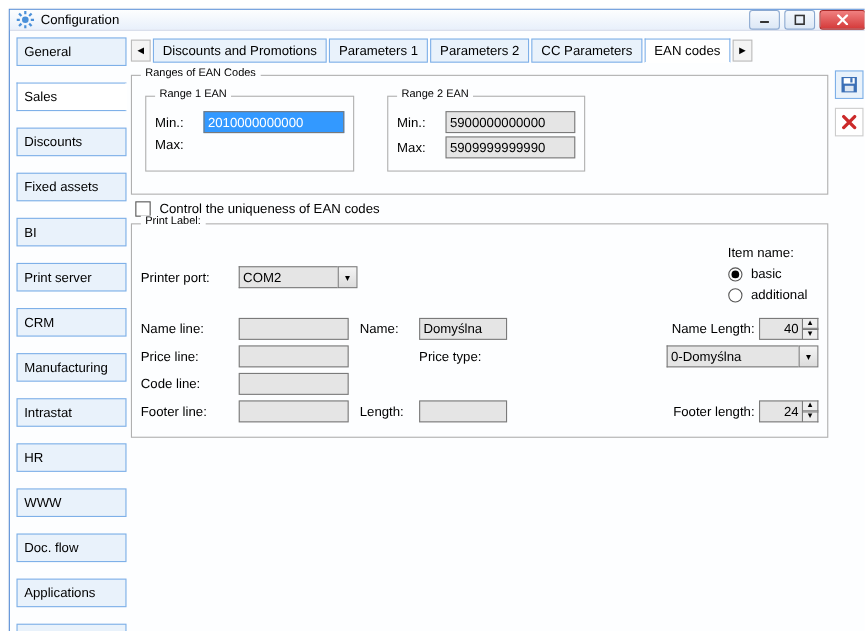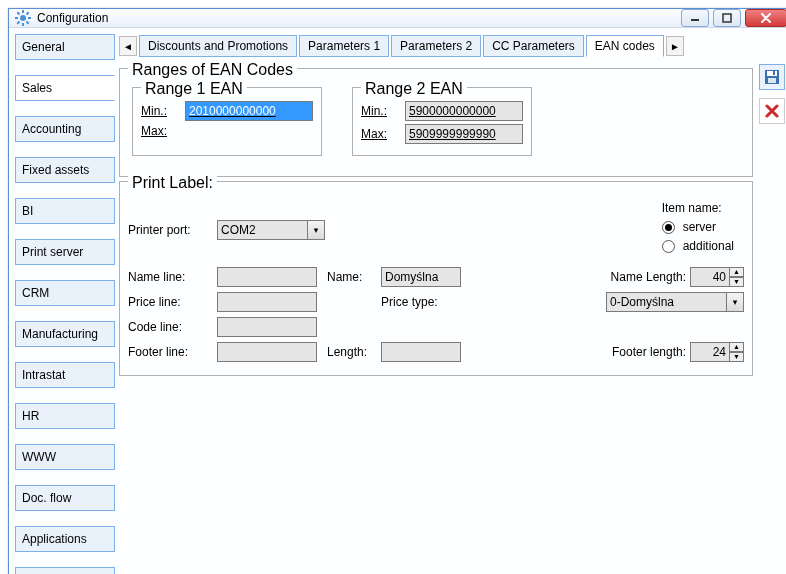--- a/index.html
+++ b/index.html
@@ -106,23 +106,23 @@
   }
   .panel-inner{ flex:1; }
   .group {
     border:1px solid #b0b0b0;
     position:relative; padding:10px 8px 8px 8px;
     margin:4px 0;
   }
   .group > .legend {
     position:absolute; top:-8px; left:8px;
     background:#fdfeff; padding:0 4px;
-    font-size:16px;
-  }
-  .ranges { display:flex; gap:30px; margin:4px 4px 8px 4px;text-decoration:underline;}
+    font-size:10px;
+  }
+  .ranges { display:flex; gap:30px; margin:4px 4px 8px 4px;}
   .row { display:flex; align-items:center; gap:4px; margin:3px 0;}
   .lbl { width:40px; }
   input[type=text] {
     border:1px solid var(--field-border);
     height:20px; padding:1px 3px;
     font-size:12px; font-family:inherit; background:#e5e5e5;
   }
   input[type=text].selected {
     background: var(--sel-blue); color:#fff;
   }
@@ -197,21 +197,21 @@
   <div class="content">
 
     <div class="sidebar">
       <div class="side-item">
           <span>General</span>
         </div>
       <div class="side-item active">
           <span>Sales</span>
         </div>
       <div class="side-item">
-          <span>Accounting</span>
+          <span>Discounts</span>
         </div>
       <div class="side-item">
           <span>Fixed assets</span>
         </div>
       <div class="side-item">
           <span>BI</span>
         </div>
       <div class="side-item">
           <span>Print server</span>
         </div>
@@ -278,36 +278,40 @@
                   <input type="text" class="txt-w2" value="5900000000000" style="">
                 </div>
                 <div class="row">
                   <span class="lbl">Max:</span>
                   <input type="text" class="txt-w2" value="5909999999990" style="">
                 </div>
               </div>
             </div>
           </div>
 
+          <div class="row" style="margin:6px 4px;">
+            <span class="check"></span>
+            <span>Control the uniqueness of EAN codes</span>
+          </div>
 
           <div class="group printlabel">
             <span class="legend">Print Label:</span>
 
             <div class="row right-block">
               <span class="labelcol">Printer port:</span>
               <span class="combo">
                 <input type="text" class="txt-port" value="COM2" style="">
                 <span class="cbtn">▾</span>
               </span>
 
               <div class="item-name-grp">
                 <div style="margin-bottom:2px;">Item name:</div>
                 <div class="row">
                     <span class="radio checked"></span>
-                    <span>server</span>
+                    <span>basic</span>
                   </div>
                 <div class="row">
                     <span class="radio"></span>
                     <span>additional</span>
                   </div>
               </div>
             </div>
 
 
             <div class="row">

